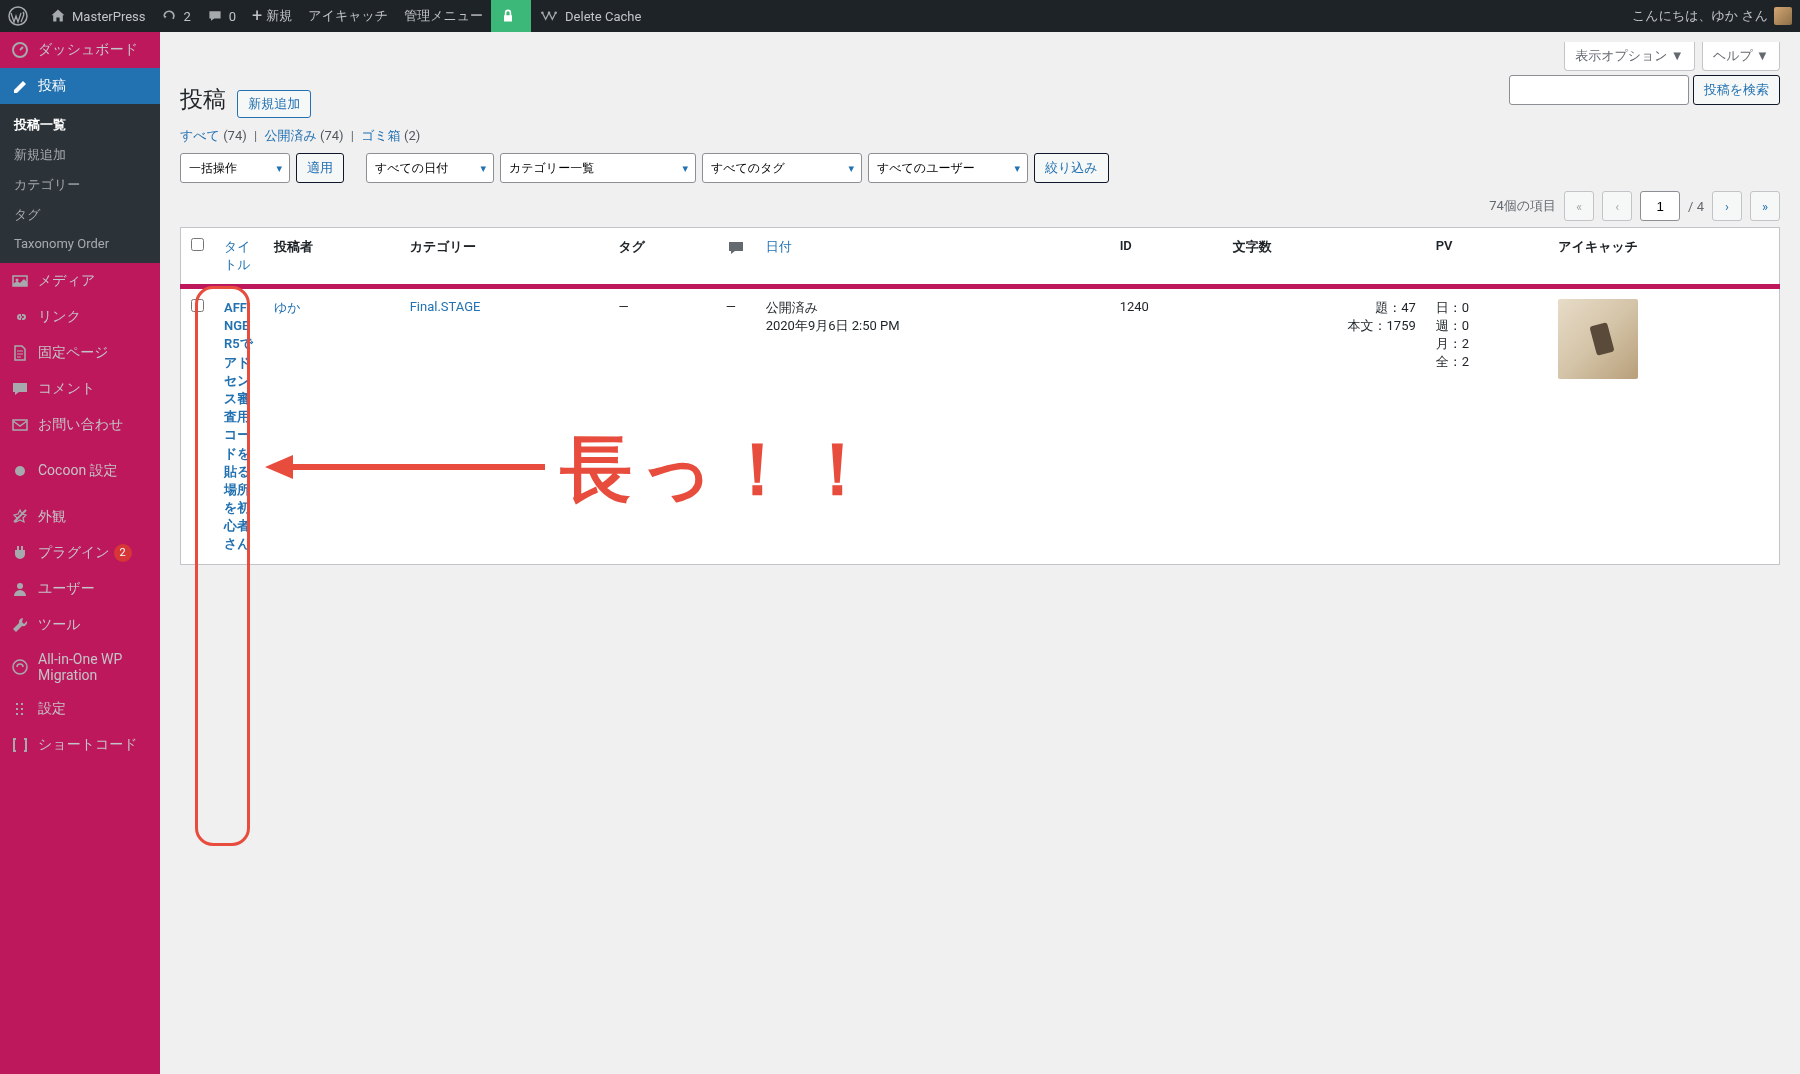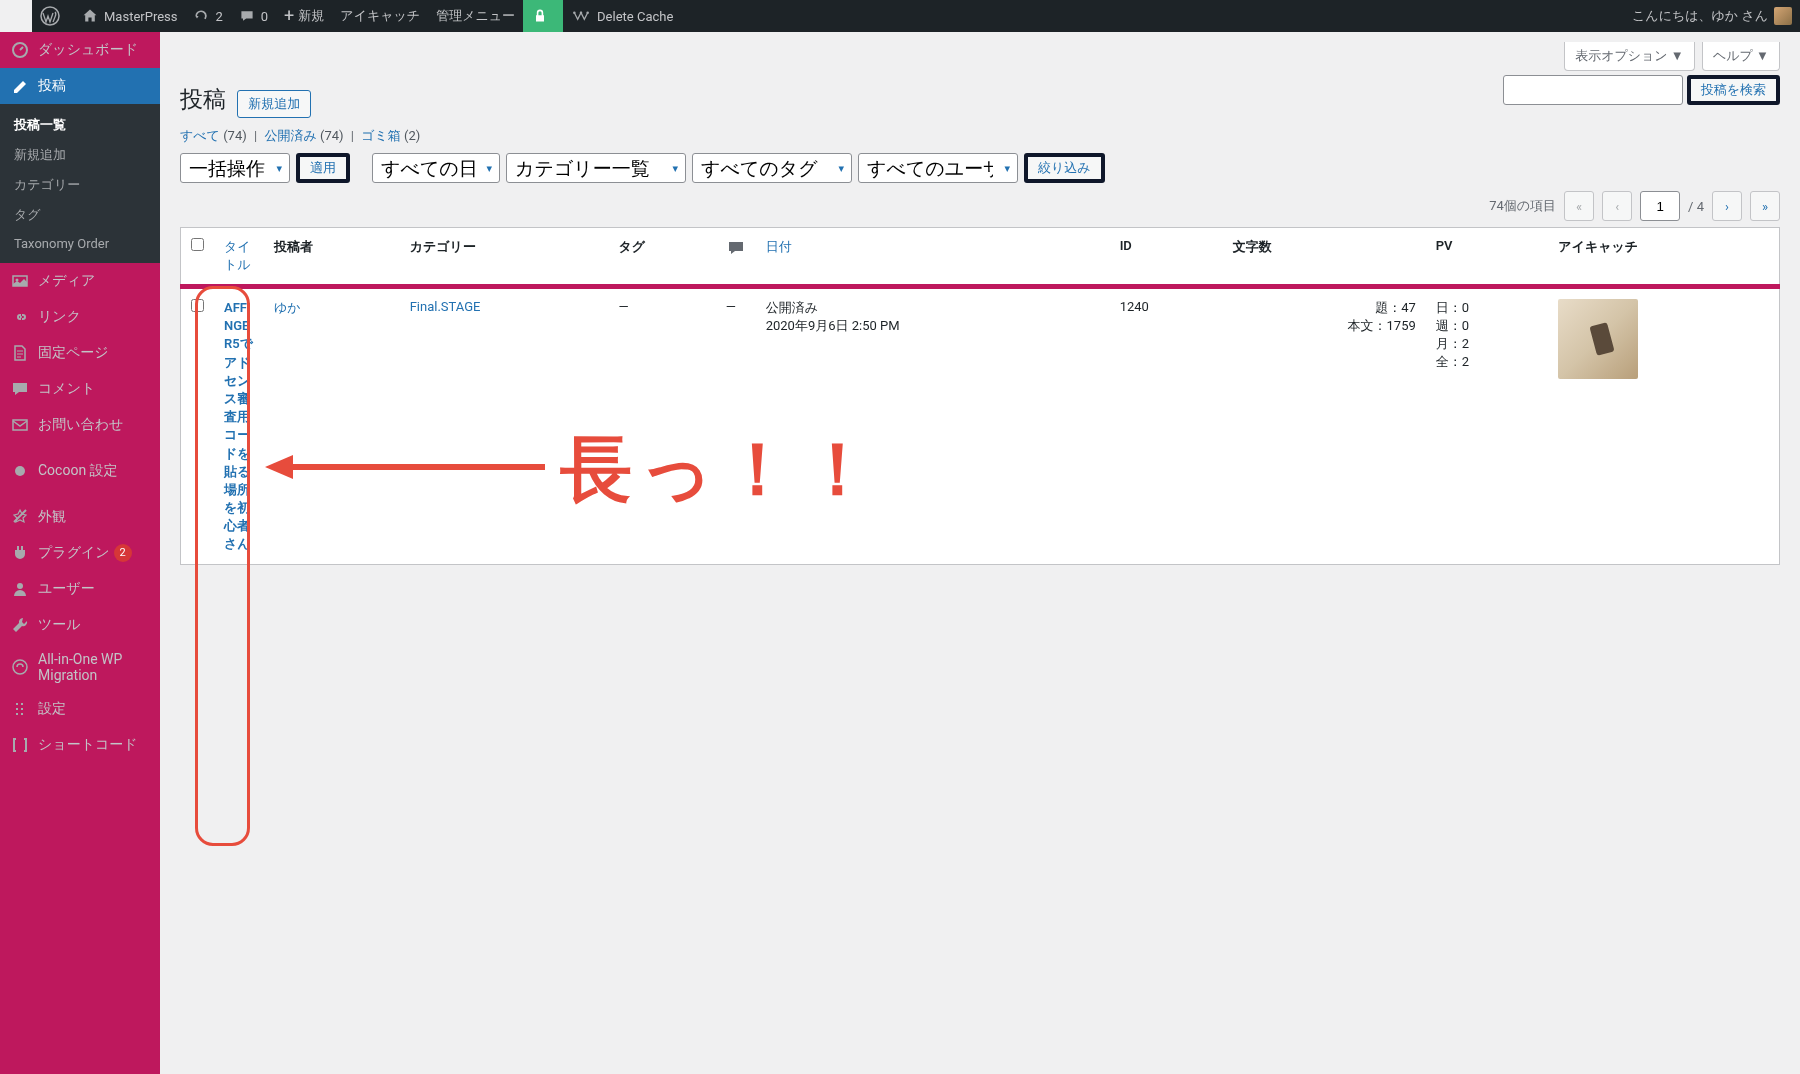--- a/index.html
+++ b/index.html
@@ -1,17 +1,17 @@
 <!DOCTYPE html>
 <html><head>
 <meta charset="utf-8">
 <style>
 * { box-sizing: border-box; margin: 0; padding: 0; }
 body { font-family: -apple-system, BlinkMacSystemFont, "Segoe UI", Roboto, sans-serif; font-size: 13px; color: #1d2327; background: #f0f0f1; }
-#adminbar { background: #1d2327; color: #c3c4c7; height: 32px; display: flex; align-items: flex-end; font-size: 13px; margin-left: 32px; }
+#adminbar { background: #1d2327; color: #c3c4c7; height: 32px; display: flex; align-items: flex-end; font-size: 13px; }
 #adminbar .item { display: flex; align-items: center; padding: 0 8px; height: 32px; color: #c3c4c7; cursor: pointer; }
 #adminbar .item svg, #adminbar .item .ico { margin-right: 6px; }
 #adminbar .spacer { flex: 1; }
 #adminbar .lockbtn { background: #3cb878; width: 40px; justify-content: center; }
 #adminbar .avatar { width: 18px; height: 18px; background: linear-gradient(135deg,#d4a574,#8b6f47); border-radius:2px; margin-left:6px;}
 #container { display: flex; min-height: calc(100vh - 32px); }
 #adminmenu { width: 160px; background: #be185d; color: #c3c4c7; flex-shrink: 0; font-size: 14px; }
 #adminmenu .menuitem { display: flex; align-items: center; padding: 8px 10px; cursor: pointer; color: #c3c4c7; }
 #adminmenu .menuitem svg { margin-right: 8px; fill: #a7aaad; width:20px; height:20px; flex-shrink:0;}
 #adminmenu .menuitem.current { background: #2271b1; color: #fff; position: relative; }
@@ -23,24 +23,24 @@
 #adminmenu .badge { display:inline-block; background:#d63638; color:#fff; border-radius:10px; min-width:18px; height:18px; line-height:18px; text-align:center; font-size:11px; margin-left:4px; padding:0 5px;}
 #content { flex: 1; padding: 10px 20px 40px 20px; position: relative; }
 .topright { text-align: right; margin-bottom: 4px; }
 .screenlink { display: inline-block; border: 1px solid #c3c4c7; background: #fff; padding: 5px 10px; font-size: 13px; color: #646970; margin-left: 4px; cursor: pointer; border-top: none; border-radius: 0 0 4px 4px;}
 h1.heading { display: inline-block; font-size: 23px; font-weight: 400; margin: 0 8px 0 0; padding: 9px 0 4px 0;}
 .titleaction { display:inline-block; border: 1px solid #2271b1; color: #2271b1; background: #f6f7f7; padding: 4px 10px; border-radius: 3px; font-size: 13px; cursor: pointer; vertical-align: middle;}
 .subsubsub { margin: 8px 0; color: #646970; }
 .subsubsub a { color: #2271b1; text-decoration: none; cursor: pointer; }
 .subsubsub .sep { margin: 0 4px; }
 .tablenav { display: flex; align-items: center; gap: 6px; flex-wrap: wrap; margin-bottom: 8px; }
-.tablenav select, .tablenav input[type=text] { border: 1px solid #8c8f94; border-radius: 3px; padding: 0 24px 0 8px; height: 30px; font-size: 19px; background: #fff; appearance: none; position: relative; }
+.tablenav select, .tablenav input[type=text] { border: 1px solid #8c8f94; border-radius: 3px; padding: 0 24px 0 8px; height: 30px; font-size: 12px; background: #fff; appearance: none; position: relative; }
 .selectwrap { position: relative; display: inline-block; }
 .selectwrap:after { content: "▾"; position: absolute; right: 8px; top: 50%; transform: translateY(-50%); color: #2271b1; pointer-events: none; font-size: 11px;}
-.btn { border: 4px solid #0f172a; color: #2271b1; background: #f6f7f7; padding: 0 10px; height: 30px; border-radius: 3px; cursor: pointer; font-size: 13px;}
+.btn { border: 1px solid #0f172a; color: #2271b1; background: #f6f7f7; padding: 0 10px; height: 30px; border-radius: 3px; cursor: pointer; font-size: 13px;}
 .searchbox { float: right; display: flex; gap: 4px; margin-bottom: 10px;}
 .searchbox input { border: 1px solid #8c8f94; border-radius: 3px; height: 30px; width: 180px; padding: 0 8px;}
 .pagenav { display: flex; align-items: center; justify-content: flex-end; gap: 8px; font-size: 13px; color: #646970; margin-bottom: 6px;}
 .pagenav .pgbtn { border: 1px solid #c3c4c7; background: #f6f7f7; width: 30px; height: 30px; display: inline-flex; align-items: center; justify-content: center; border-radius: 3px; color:#2271b1; cursor: pointer;}
 .pagenav .pgbtn.disabled { color: #a7aaad; cursor: default; background:#f6f7f7;}
 .pagenav .pginput { width: 40px; height: 30px; border: 1px solid #8c8f94; border-radius: 3px; text-align: center;}
 table.listtable { width: 100%; border-collapse: collapse; background: #fff; border: 1px solid #c3c4c7; }
 table.listtable th, table.listtable td { padding: 10px; text-align: left; vertical-align: top; font-size: 13px; }
 table.listtable thead th { border-bottom: 5px solid #be185d; color: #2271b1; font-weight: 400; }
 table.listtable thead th.sortable { cursor: pointer; }
@@ -243,21 +243,21 @@
       <a><span>公開済み</span> <span style="color:#50575e">(74)</span></a>
       <span class="sep">|</span>
       <a><span>ゴミ箱</span> <span style="color:#50575e">(2)</span></a>
     </div>
 
     <div class="tablenav">
       <span class="selectwrap"><select style="width:110px"><option>一括操作</option></select></span>
       <button class="btn">適用</button>
       <span style="width:10px"></span>
       <span class="selectwrap"><select style="width:128px"><option>すべての日付</option></select></span>
-      <span class="selectwrap"><select style="width:180px"><option>カテゴリー一覧</option></select></span>
+      <span class="selectwrap"><select style="width:196px"><option>カテゴリー一覧</option></select></span>
       <span class="selectwrap"><select style="width:160px"><option>すべてのタグ</option></select></span>
       <span class="selectwrap"><select style="width:160px"><option>すべてのユーザー</option></select></span>
       <button class="btn">絞り込み</button>
     </div>
 
     <div class="pagenav">
       <span>74個の項目</span>
       <span class="pgbtn disabled">«</span>
       <span class="pgbtn disabled">‹</span>
       <input class="pginput" value="1" style="">

